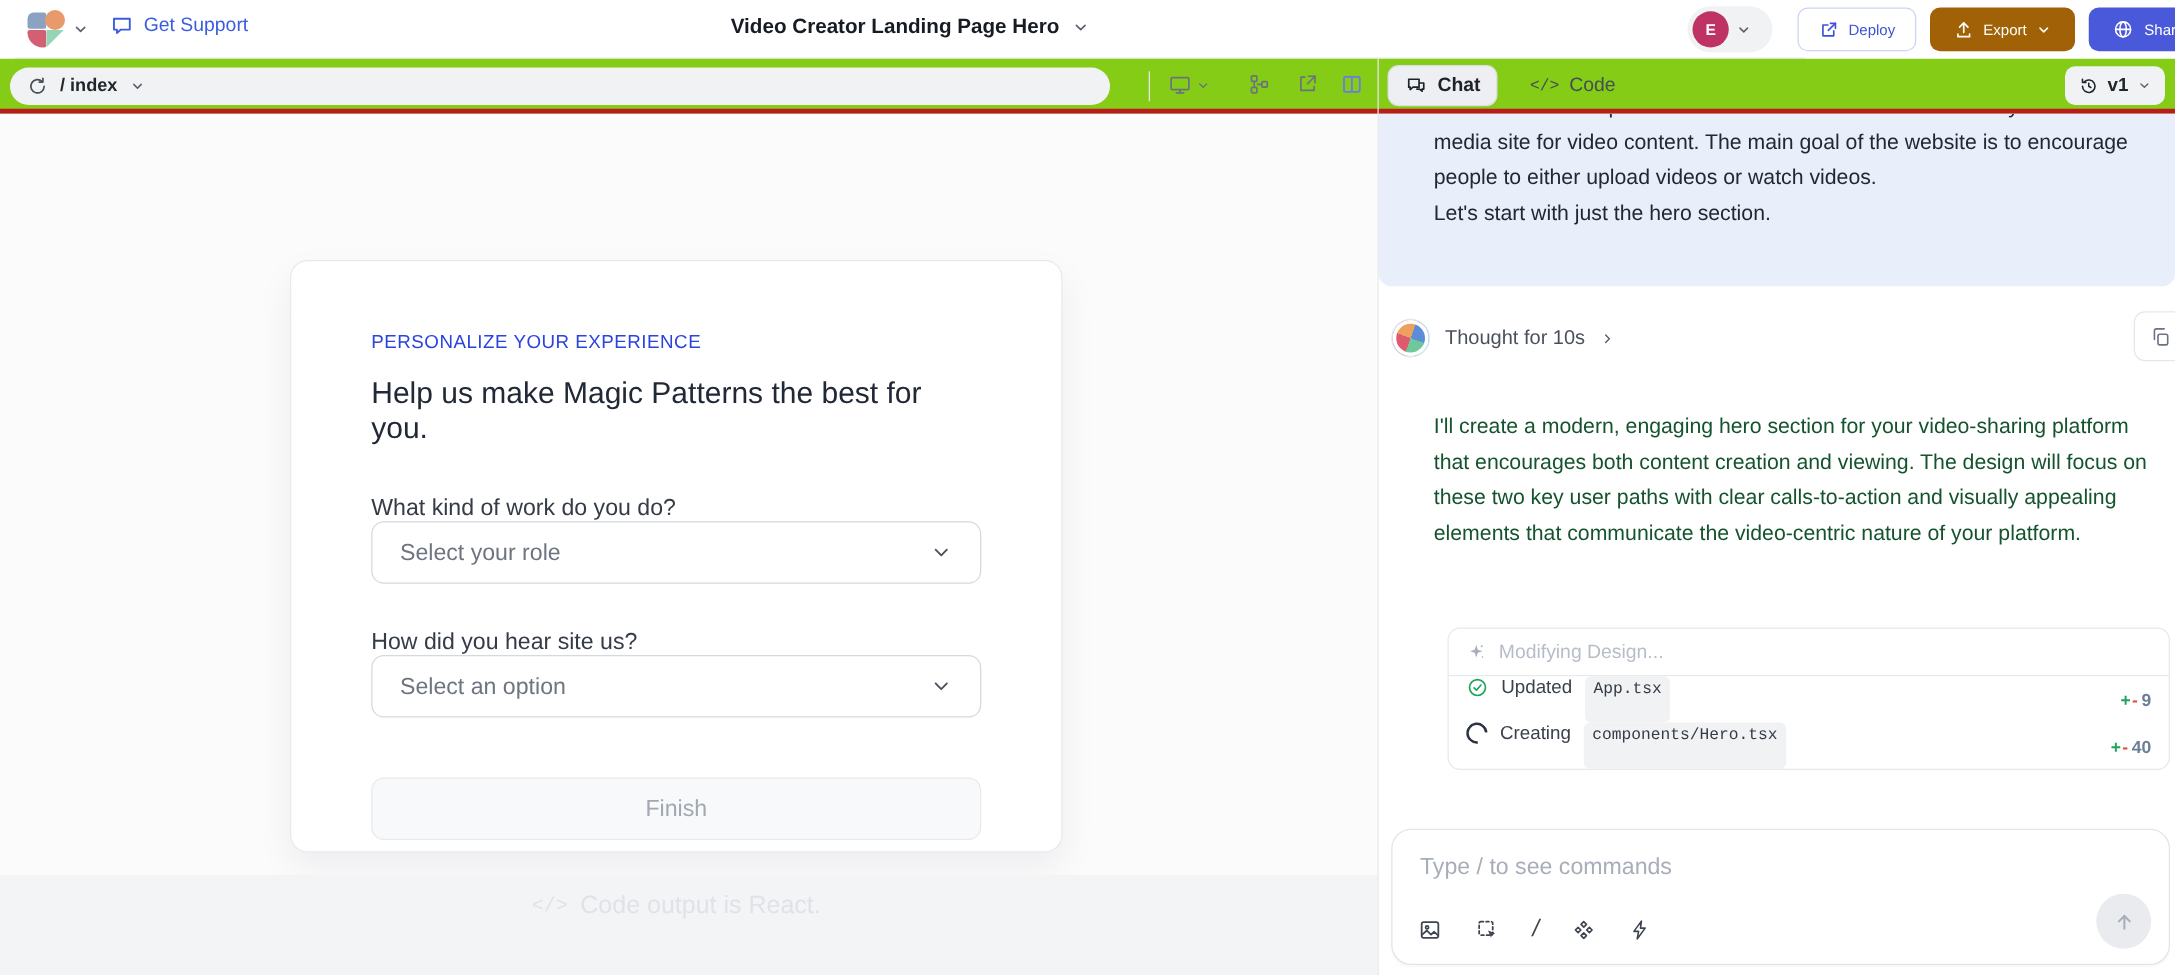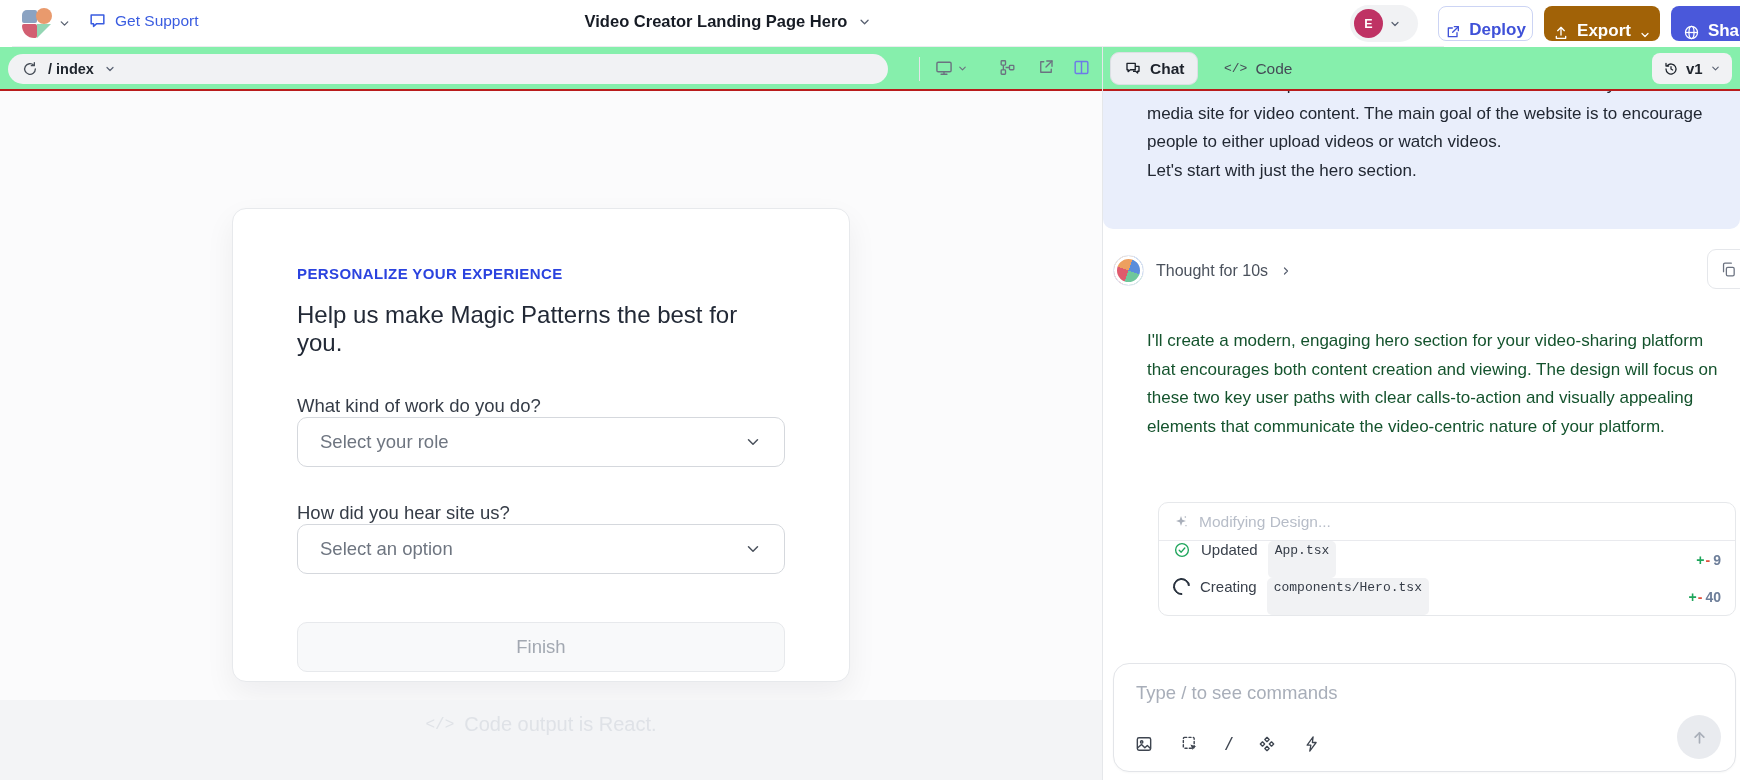--- a/index.html
+++ b/index.html
@@ -14,42 +14,42 @@
   .lg-tr{position:absolute;right:0;top:0;width:16px;height:16px;background:#e99a6d;border-radius:50%}
   .lg-bl{position:absolute;left:0;bottom:0;width:15px;height:14px;background:#d25f72;border-radius:2px 2px 2px 14px}
   .lg-br{position:absolute;right:1px;bottom:0;width:14px;height:14px;background:#93d6b3;clip-path:polygon(0 0,100% 0,0 100%)}
   .logo-chevron{position:absolute;left:46px;top:17px;color:#596171}
   .get-support{position:absolute;left:76px;top:11px;display:flex;align-items:center;gap:8px;color:#3a5ce0;font-size:15.5px;font-weight:500;cursor:pointer}
   .title-group{position:absolute;left:50%;top:12px;transform:translateX(-50%);display:flex;align-items:center;gap:10px}
   .page-title{font-size:16.5px;font-weight:700;color:#161b24;white-space:nowrap}
   .title-chevron{color:#596171}
   .avatar-pill{position:absolute;left:1338px;top:5px;width:68px;height:37px;background:#f1f2f4;border-radius:19px;display:flex;align-items:center;padding:0 9px 0 4px;gap:6px;cursor:pointer}
   .avatar-circle{width:29px;height:29px;border-radius:50%;background:#bf3264;color:#fff;font-size:12.5px;font-weight:700;display:flex;align-items:center;justify-content:center}
-  .btn{position:absolute;top:6px;height:35px;border-radius:8px;display:flex;align-items:flex-end;justify-content:center;gap:8px;font-size:17px;font-weight:700;cursor:pointer}
+  .btn{position:absolute;top:6px;height:35px;border-radius:8px;display:flex;align-items:center;justify-content:center;gap:8px;font-size:12px;font-weight:400;cursor:pointer}
   .btn-deploy{left:1426px;width:95px;background:#fff;border:1px solid #ccd4f4;color:#3f51d8}
   .btn-export{left:1532px;width:116px;background:#a16207;color:#fff}
   .btn-share{left:1659px;width:96px;background:#4a58da;color:#fff}
 
   
-  .toolbar{position:absolute;left:0;top:47px;width:1740px;height:44px;background:#86efac;border-bottom:2px solid #b91c1c}
+  .toolbar{position:absolute;left:0;top:47px;width:1740px;height:44px;background:#84cc16;border-bottom:4px solid #b91c1c}
   .url-pill{position:absolute;left:8px;top:7px;width:880px;height:30px;background:#f1f2f4;border-radius:15px;display:flex;align-items:center;padding:0 14px;gap:10px;cursor:pointer}
   .url-path{font-size:14.5px;font-weight:600;color:#20262e}
   .tb-sep{position:absolute;left:919px;top:10px;width:1px;height:24px;background:#e4e6e9}
   .tb-ic{position:absolute;top:11px;color:#6b7280;display:flex;align-items:center;gap:3px;cursor:pointer}
   .chat-tab{position:absolute;left:1110px;top:5px;height:33px;background:#edeff2;border:1px solid #dcdfe4;border-radius:9px;display:flex;align-items:center;gap:8px;padding:0 13px;font-size:15.5px;font-weight:600;color:#1d222b;cursor:pointer}
   .code-tab{position:absolute;left:1214px;top:5px;height:33px;display:flex;align-items:center;gap:8px;padding:0 10px;font-size:15.5px;font-weight:500;color:#454c57;cursor:pointer}
   .code-glyph{font-family:"Liberation Mono","DejaVu Sans Mono",monospace;font-size:13px;color:#454c57}
   .v1-pill{position:absolute;left:1652px;top:6px;height:31px;background:#f1f2f4;border-radius:8px;display:flex;align-items:center;gap:7px;padding:0 11px;font-size:15px;font-weight:600;color:#20262e;cursor:pointer}
 
   .v-divider{position:absolute;left:1102px;top:47px;width:1px;height:733px;background:#e5e7ea;z-index:5}
 
   
   .canvas{position:absolute;left:0;top:91px;width:1102px;height:689px;background:#fbfbfc}
   .modal{position:absolute;left:232px;top:117px;width:618px;height:474px;background:#fff;border:1px solid #e7e9ec;border-radius:14px;box-shadow:0 12px 30px rgba(16,24,40,.06);padding:56px 64px 0}
-  .eyebrow{font-size:15px;font-weight:700;color:#2b43df;letter-spacing:.4px}
+  .eyebrow{font-size:15px;font-weight:400;color:#2b43df;letter-spacing:.4px}
   .modal-heading{margin-top:19px;font-size:24px;color:#222936}
   .q-label{margin-top:38px;font-size:18.5px;color:#353c47}
   .select{height:50px;border:1px solid #d5d8dd;border-radius:10px;display:flex;align-items:center;justify-content:space-between;padding:0 22px;font-size:18.5px;color:#6e7580;background:#fff;cursor:pointer}
   .select .sel-chev{color:#4a515c}
   .finish-btn{margin-top:48px;height:50px;border:1px solid #e7e9ec;border-radius:10px;background:#f8f9fa;color:#a2a8b1;font-size:18.5px;display:flex;align-items:center;justify-content:center}
   .canvas-footer{position:absolute;left:0;top:609px;width:1102px;height:80px;background:#f3f4f6}
   .footer-note{position:absolute;left:232px;top:13px;width:618px;text-align:center;color:#dfe2e7;font-size:20px;display:flex;align-items:center;justify-content:center;gap:10px}
   .footer-glyph{font-family:"Liberation Mono","DejaVu Sans Mono",monospace;font-size:16px;color:#dfe2e7}
 
   

